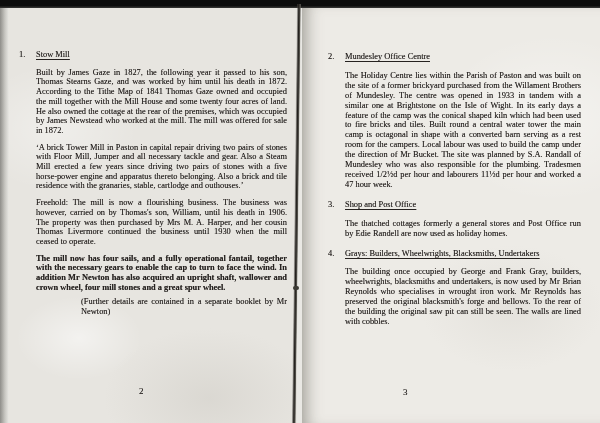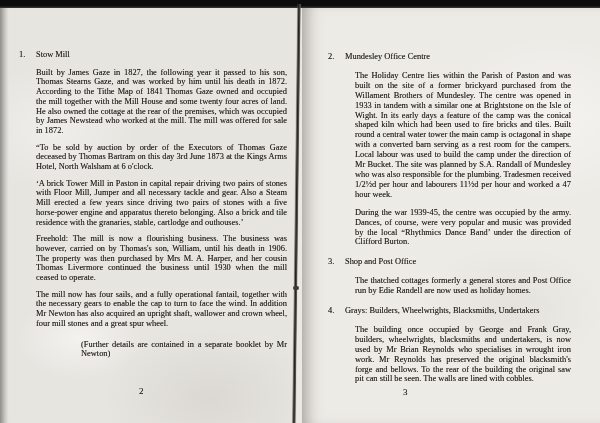--- a/index.html
+++ b/index.html
@@ -36,26 +36,26 @@
   .spine-notch{position:absolute;left:293px;top:286px;width:6px;height:4px;background:#3c3a34;border-radius:2px;z-index:6;}
   .content{
     position:absolute;text-align:justify;
     text-shadow:0 0 .5px rgba(38,34,32,.55);
   }
   .content-left{left:10px;top:42px;width:268px;font-size:8.4px;line-height:9.7px;}
   .content-right{left:26px;top:44px;width:253px;font-size:8.4px;line-height:9.9px;}
   .sec-head{display:flex;margin:0 0 8px;}
   .content-right .sec-head{margin:0 0 9px;}
   .sec-num{width:17px;flex:none;}
-  .sec-title{text-decoration-thickness:.8px;text-underline-offset:1.5px;}
+  .sec-title{text-decoration:underline;text-decoration-thickness:.8px;text-underline-offset:1.5px;}
   .sec-body{margin-left:17px;}
   .content-left p{margin:0 0 7px;}
-  .content-right p{margin:0 10px 8px;}
+  .content-right p{margin:0 0 8px;}
   p.cont{margin-top:0;padding-left:45px;}
-  p.mb0{margin-bottom:11px;}
+  p.mb0{margin-bottom:5px;font-weight:bold;}
   .section + .section{margin-top:10px;}
   .pgnum{position:absolute;font-size:9px;text-shadow:0 0 .5px rgba(38,34,32,.5);}
   .pgnum-left{left:130px;top:378px;}
   .pgnum-right{left:101px;top:379px;}
 </style>
 </head>
 <body>
 
 <div class="scan">
   <div class="edge-top"></div>
@@ -63,41 +63,39 @@
 
   <div class="page page-left">
     <div class="content content-left">
       <div class="section">
         <div class="sec-head">
           <span class="sec-num">1.</span>
           <span class="sec-title">Stow Mill</span>
         </div>
         <div class="sec-body">
           <p>Built by James Gaze in 1827, the following year it passed to his son, Thomas Stearns Gaze, and was worked by him until his death in 1872.  According to the Tithe Map of 1841 Thomas Gaze owned and occupied the mill together with the Mill House and some twenty four acres of land.  He also owned the cottage at the rear of the premises, which was occupied by James Newstead who worked at the mill.  The mill was offered for sale in 1872.</p>
-          <p>“To be sold by auction by order of the Executors of Thomas Gaze deceased by Thomas Bartram on this day 3rd June 1873 at the Kings Arms Hotel, North Walsham at 6 o'clock.</p>
           <p>‘A brick Tower Mill in Paston in capital repair driving two pairs of stones with Floor Mill, Jumper and all necessary tackle and gear.  Also a Steam Mill erected a few years since driving two pairs of stones with a five horse-power engine and apparatus thereto belonging.  Also a brick and tile residence with the granaries, stable, cartlodge and outhouses.’</p>
           <p>Freehold:  The mill is now a flourishing business.  The business was however, carried on by Thomas's son, William, until his death in 1906.  The property was then purchased by Mrs M. A. Harper, and her cousin Thomas Livermore continued the business until 1930 when the mill ceased to operate.</p>
           <p class="mb0">The mill now has four sails, and a fully operational fantail, together with the necessary gears to enable the cap to turn to face the wind.  In addition  Mr Newton has also acquired an upright shaft, wallower and crown wheel, four mill stones and a great spur wheel.</p>
           <p class="cont">(Further details are contained in a separate booklet by Mr Newton)</p>
         </div>
       </div>
     </div>
     <div class="pgnum pgnum-left">2</div>
   </div>
 
   <div class="page page-right">
     <div class="content content-right">
       <div class="section">
         <div class="sec-head">
           <span class="sec-num">2.</span>
           <span class="sec-title">Mundesley Office Centre</span>
         </div>
         <div class="sec-body">
           <p>The Holiday Centre lies within the Parish of Paston and was built on the site of a former brickyard purchased from the Willament Brothers of Mundesley.  The centre was opened in 1933 in tandem with a similar one at Brightstone on the Isle of Wight.  In its early days a feature of the camp was the conical shaped kiln which had been used to fire bricks and tiles.  Built round a central water tower the main camp is octagonal in shape with a converted barn serving as a rest room for the campers.  Local labour was used to build the camp under the direction of Mr Bucket.  The site was planned by S.A. Randall of Mundesley who was also responsible for the plumbing.  Tradesmen received 1/2½d per hour and labourers 11½d per hour and worked a 47 hour week.</p>
-          <p>During the war 1939-45, the centre was occupied by the army.  Dances, of course, were very popular and music was provided by the local “Rhythmics Dance Band’ under the direction of Clifford Burton.</p>
         </div>
       </div>
       <div class="section">
         <div class="sec-head">
           <span class="sec-num">3.</span>
           <span class="sec-title">Shop and Post Office</span>
         </div>
         <div class="sec-body">
           <p>The thatched cottages formerly a general stores and Post Office run by Edie Randell are now used as holiday homes.</p>
         </div>

